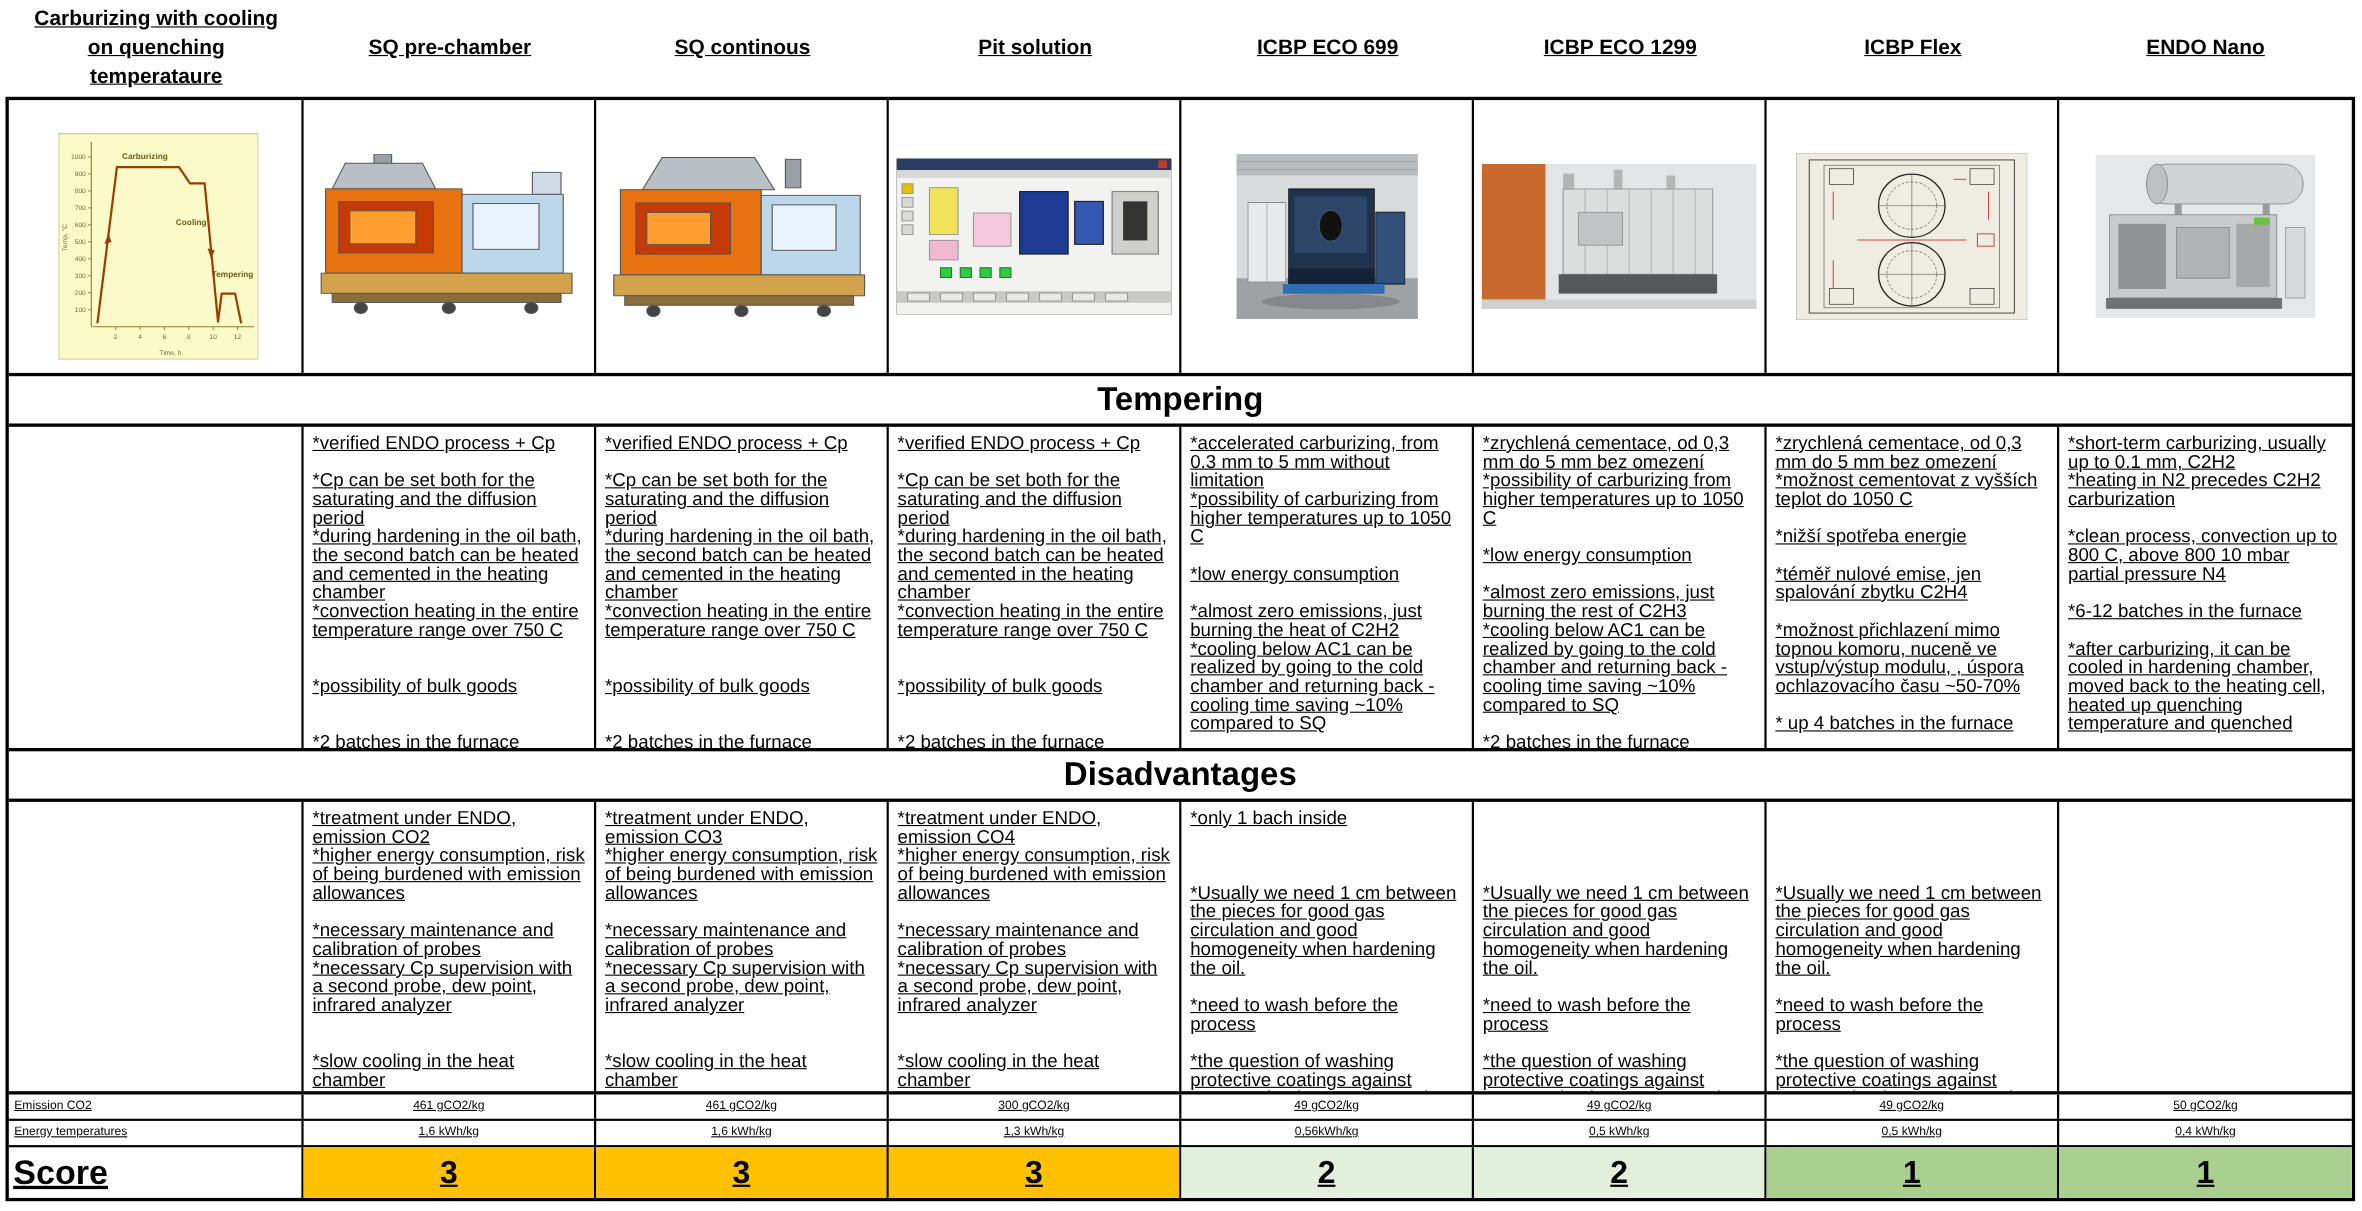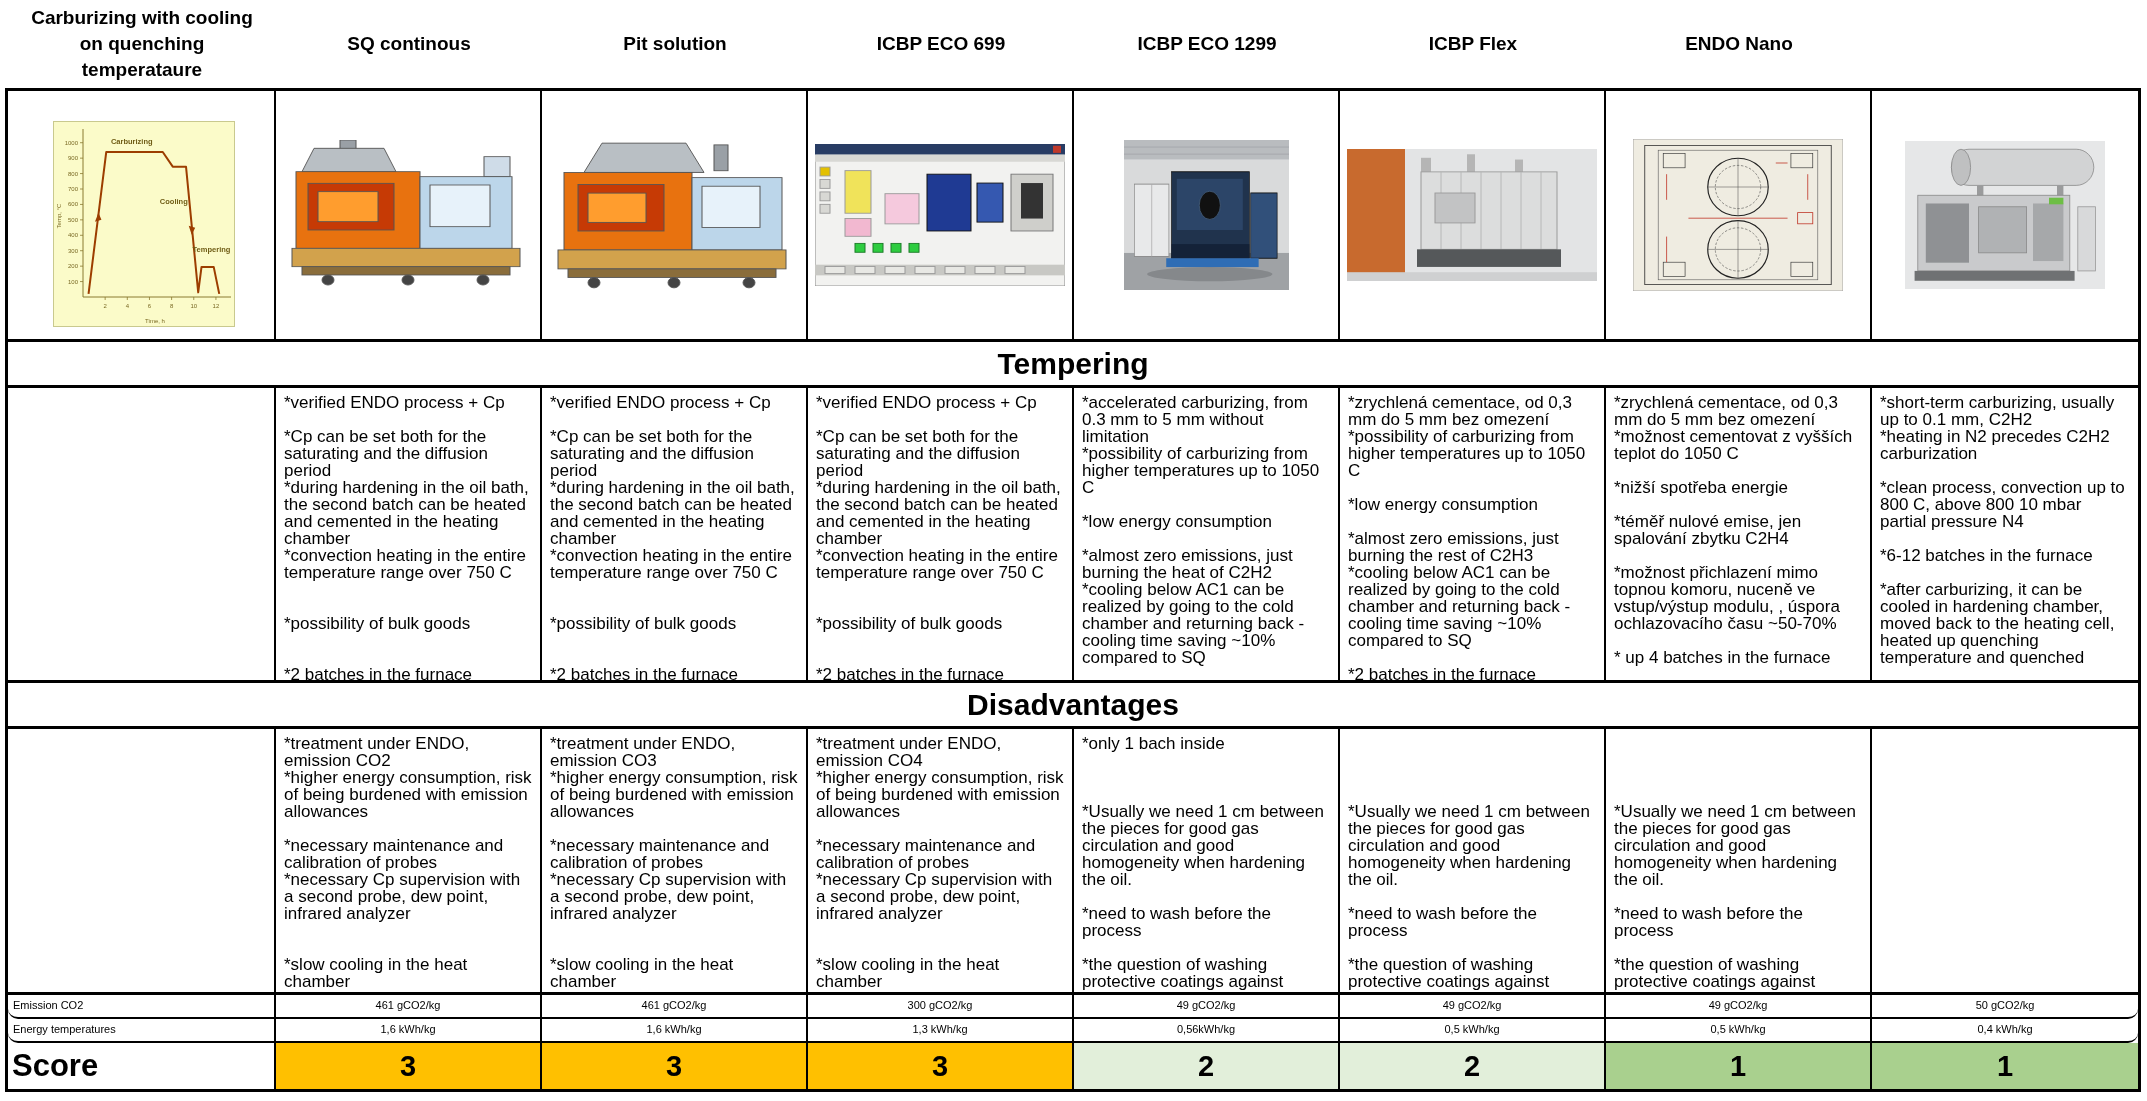--- a/index.html
+++ b/index.html
@@ -1,28 +1,28 @@
 <!DOCTYPE html>
 <html><head>
 <meta charset="utf-8">
 <style>
   html,body{margin:0;padding:0;background:#fff;}
   body{width:2147px;height:1101px;overflow:hidden;font-family:"Liberation Sans",sans-serif;color:#000;}
   #sheet{width:2138px;margin-left:5px;}
   .grid-row{display:grid;grid-template-columns:268px repeat(7,266px);}
-  .grid-row > div{box-sizing:border-box;border-right:2px solid #000;}
+  .grid-row > div{box-sizing:border-box;border-right:2px solid #000;text-decoration:underline;}
   .grid-row > div:last-child{border-right:none;}
   
   .header-row{margin-left:3px;height:88px;}
   .header-row > div{border-right:none;display:flex;align-items:center;justify-content:center;text-align:center;font-weight:bold;font-size:19px;}
   .corner-cell{flex-direction:column;line-height:26px;font-size:18px;}
   
   #tableBody{width:2136px;box-sizing:border-box;border:3px solid #000;}
   .t-row{border-bottom:3px solid #000;}
-  .m-row{border-bottom:2px solid #000;border-radius:10px;}
+  .m-row{border-bottom:2px solid #000;}
   .images-row{height:248px;}
   .images-row > div{display:flex;align-items:center;justify-content:center;overflow:hidden;}
   .chart-cell{justify-content:flex-start;align-items:flex-start !important;}
   .chart-cell svg{margin:30px 0 0 6px;}
   .banner{height:43px;line-height:43px;text-align:center;font-weight:bold;font-size:30px;border-bottom:3px solid #000;}
   .content-row.adv{height:292px;}
   .content-row.dis{height:263px;}
   .content-row > div{padding:6px 8px 0 8px;font-size:17px;line-height:17px;overflow:hidden;}
   .content-row p{margin:0;}
   .sp{height:17px;}
@@ -38,20 +38,21 @@
 <body>
 
 <div id="sheet">
 
   <div class="grid-row header-row" id="head-cells">
     <div class="corner-cell" id="corner-cell">
         <div>Carburizing with cooling</div>
         <div>on quenching</div>
         <div>temperataure</div>
       </div>
+  <div>SQ pre-chamber</div>
       <div>SQ continous</div>
       <div>Pit solution</div>
       <div>ICBP ECO 699</div>
       <div>ICBP ECO 1299</div>
       <div>ICBP Flex</div>
       <div>ENDO Nano</div>
     </div>
 
   <div id="tableBody">
 

